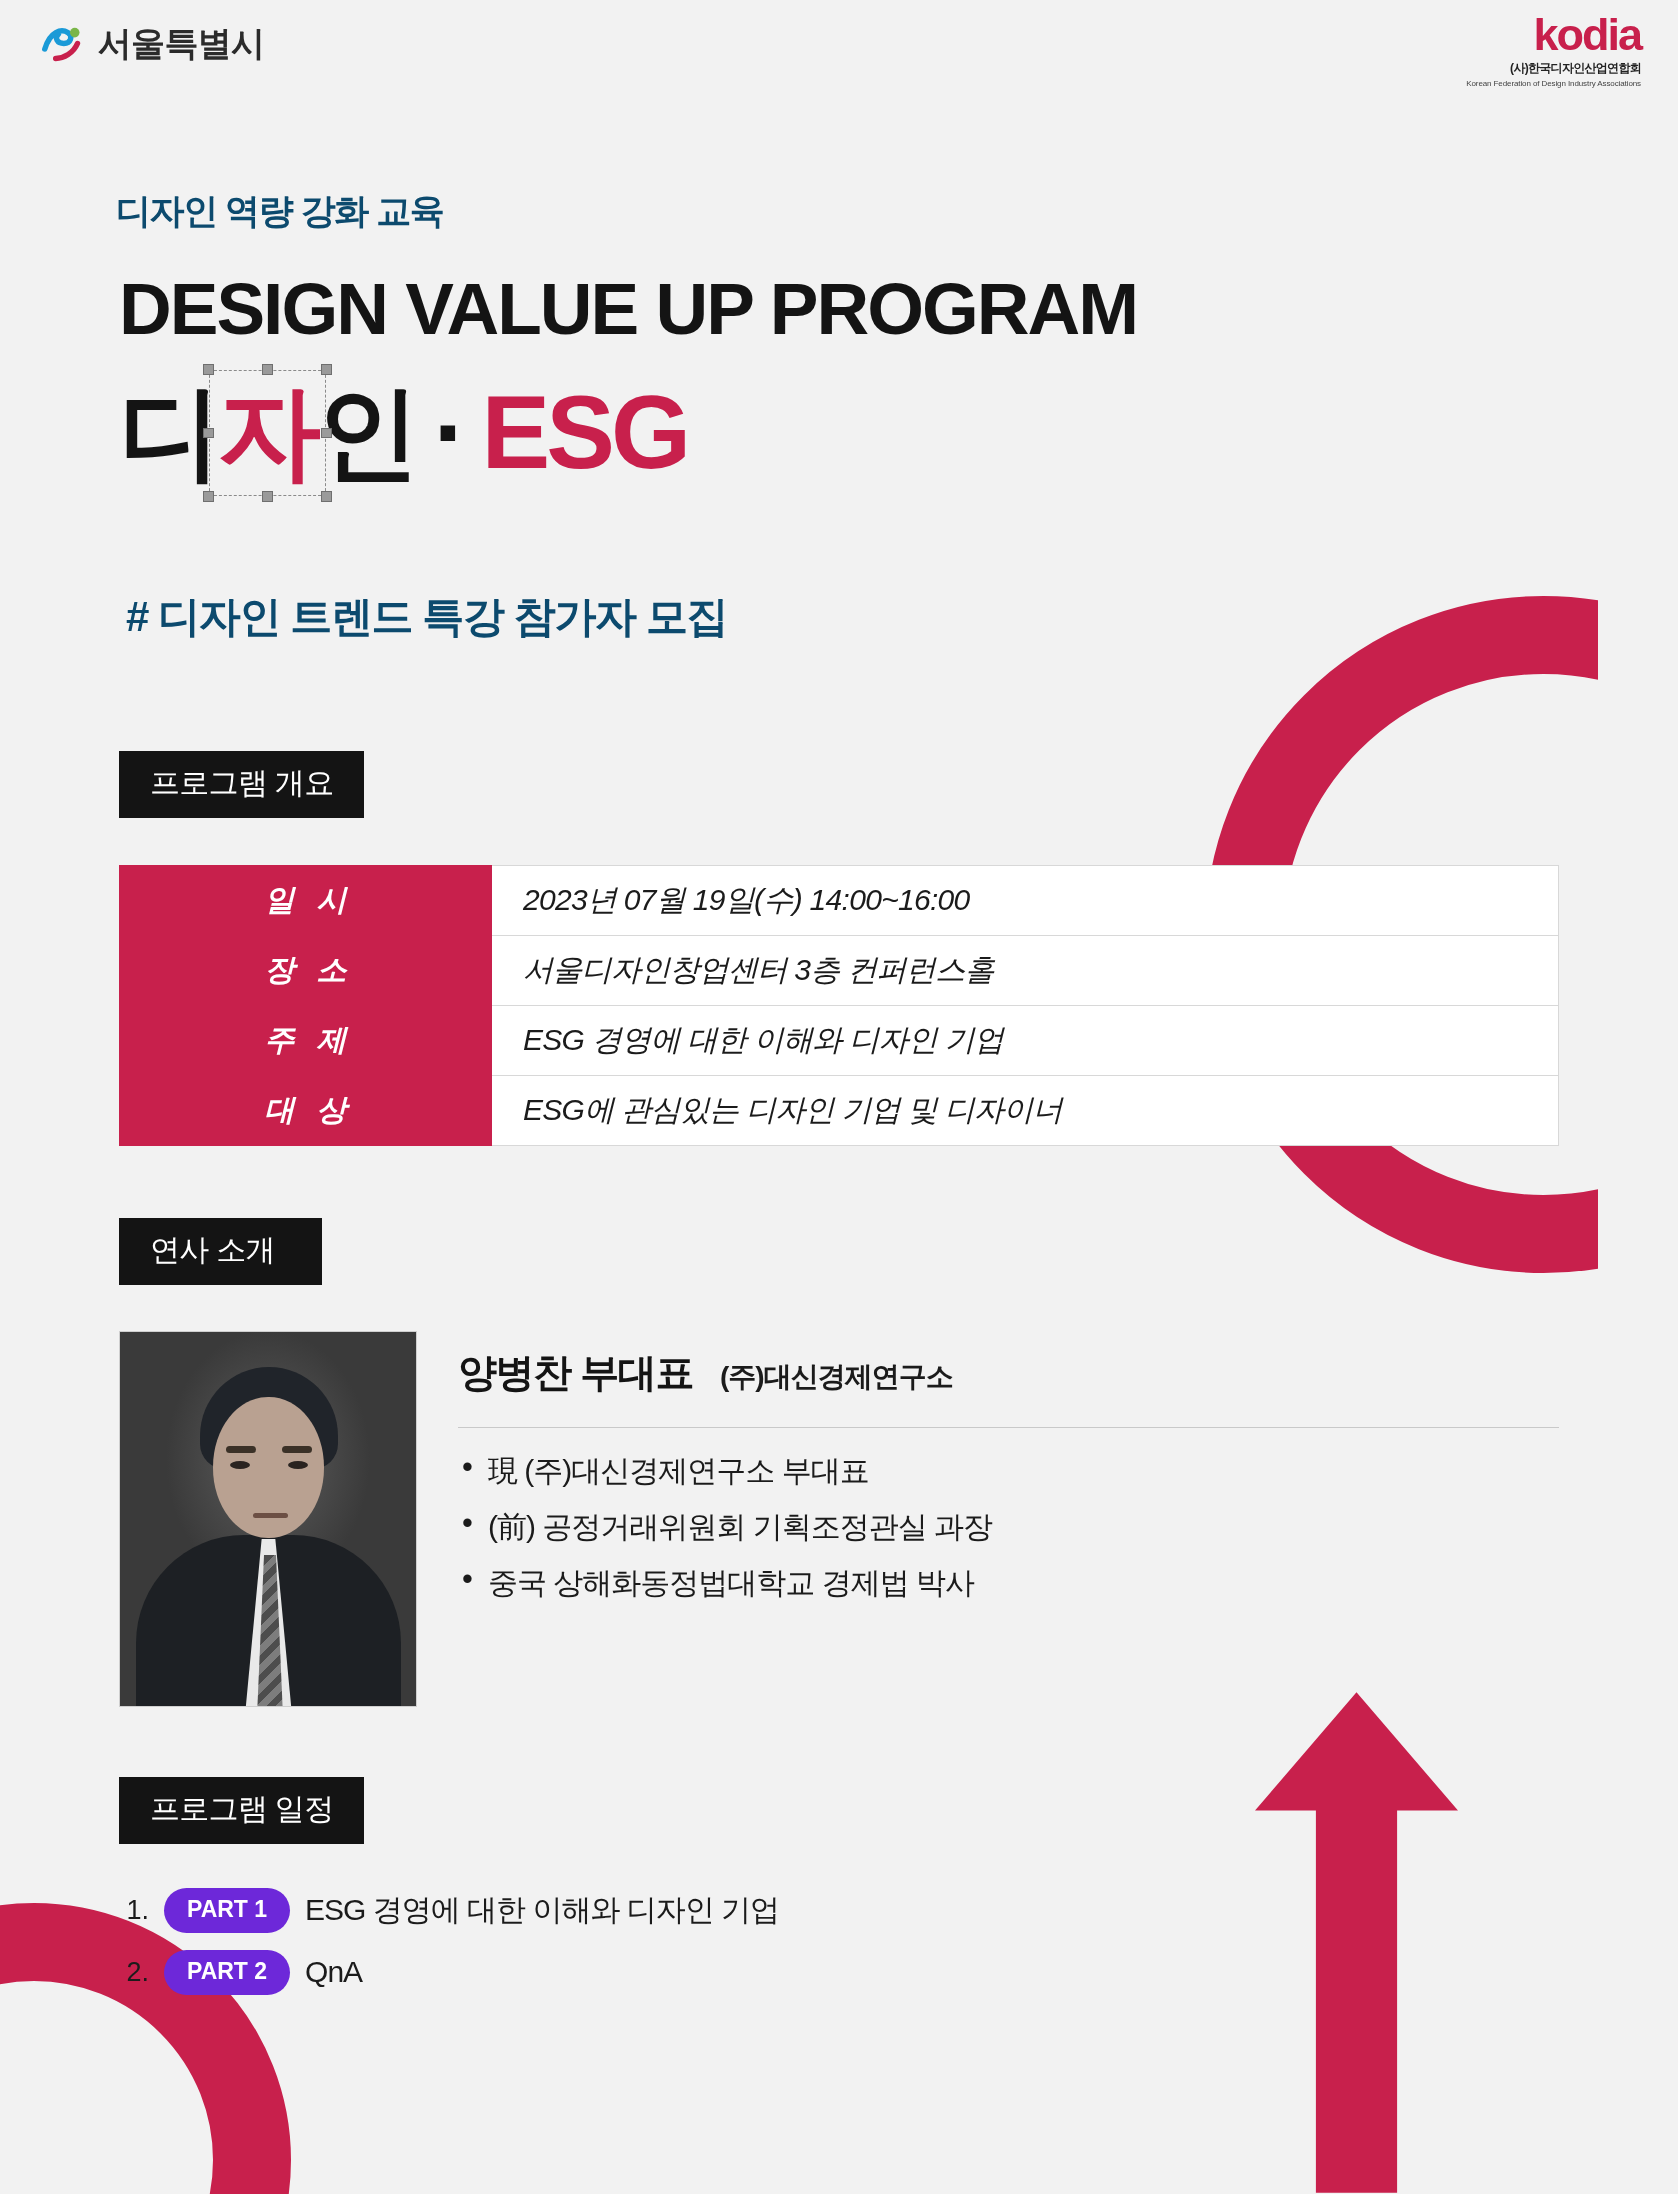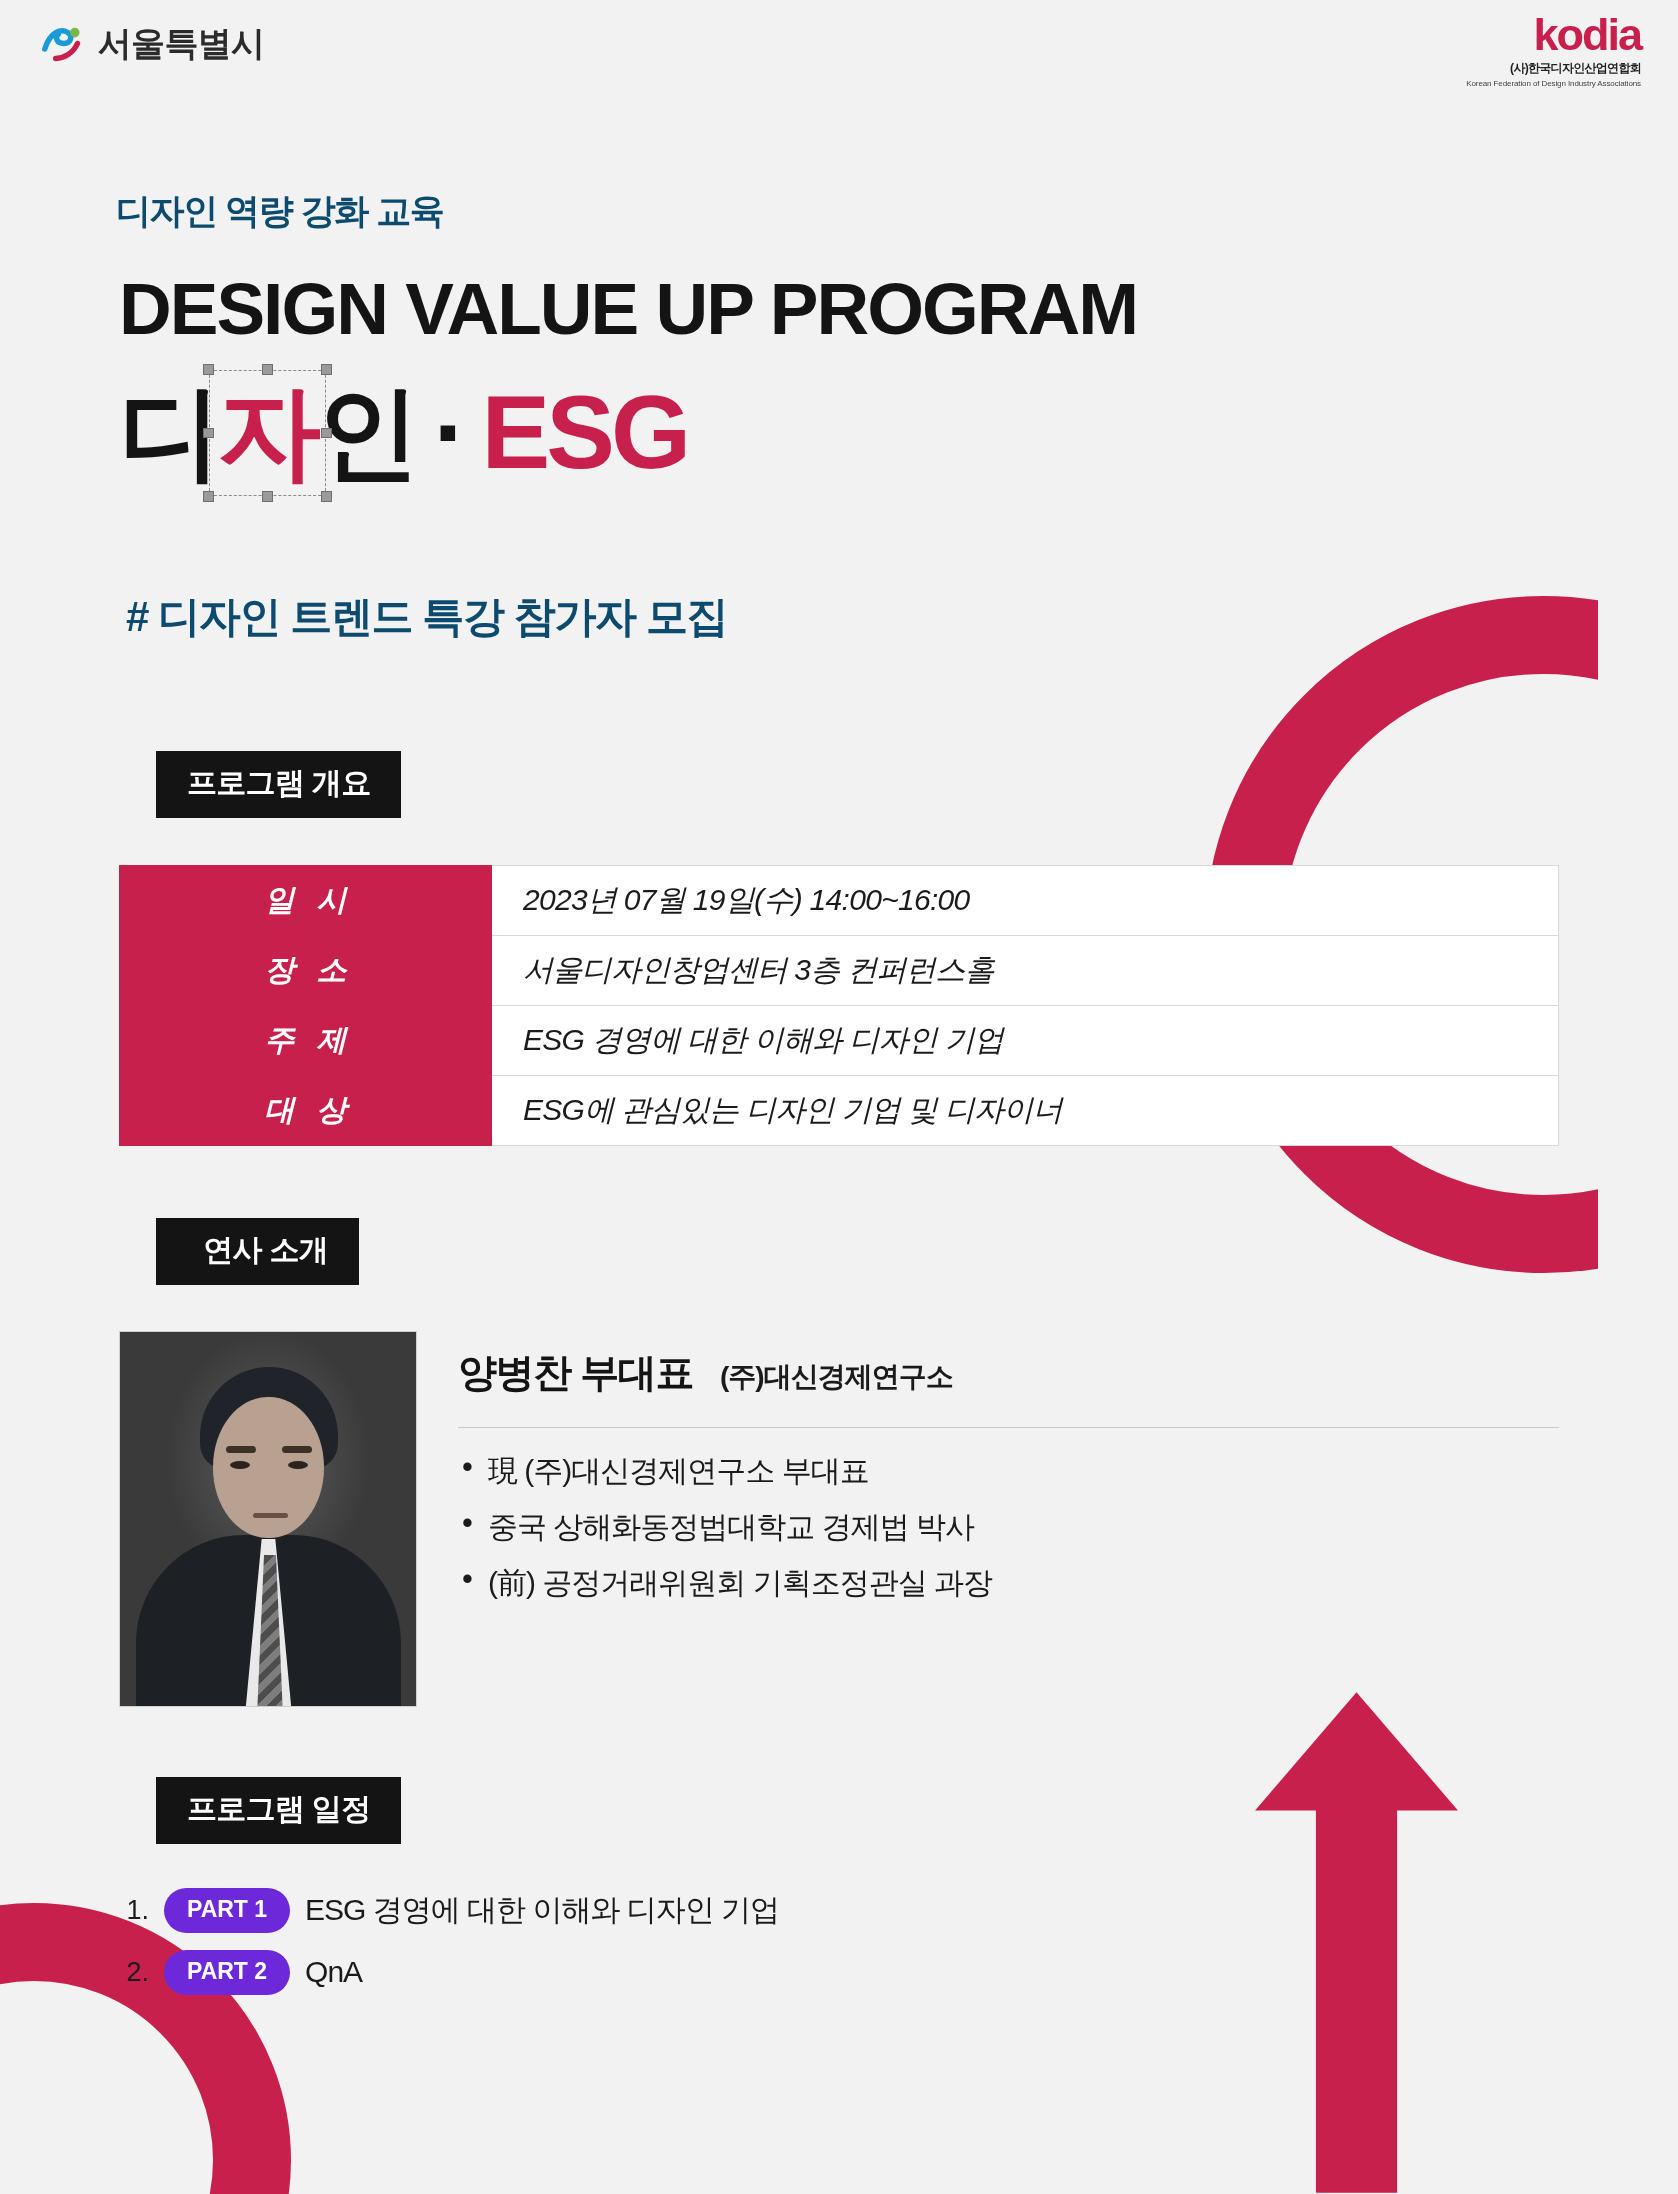--- a/index.html
+++ b/index.html
@@ -160,26 +160,25 @@
     color: #0c4a6e;
     letter-spacing: -1.4px;
   }
 
   
   .chip {
     position: absolute;
     background: #141414;
     color: #ffffff;
     font-size: 30px;
-    font-weight: 700;
+    font-weight: 400;
     letter-spacing: -0.7px;
     padding: 12px 31px 13.5px;
-    text-align: right;
+    text-align: left;
     min-width: 203px;
-    margin-left: 37px;
   }
   .chip-overview { left: 119px; top: 751px; }
   .chip-speaker  { left: 119px; top: 1218px; }
   .chip-schedule { left: 119px; top: 1777px; }
 
   
   .info-table {
     position: absolute;
     left: 119px;
     top: 865px;
@@ -426,22 +425,22 @@
       </div>
 
       <div class="speaker-right">
         <div class="speaker-name-row">
           <span class="speaker-name">양병찬 부대표</span>
           <span class="speaker-org">(주)대신경제연구소</span>
         </div>
         <div class="speaker-rule"></div>
         <ul class="speaker-list">
           <li>現 (주)대신경제연구소 부대표</li>
+          <li>(前) 공정거래위원회 기획조정관실 과장</li>
           <li>중국 상해화동정법대학교 경제법 박사</li>
-          <li>(前) 공정거래위원회 기획조정관실 과장</li>
         </ul>
       </div>
     </div>
 
     <div class="chip chip-schedule">프로그램 일정</div>
 
     <div class="schedule">
       <div class="sched-row">
         <span class="sched-num">1.</span>
         <span class="sched-pill">PART 1</span>

